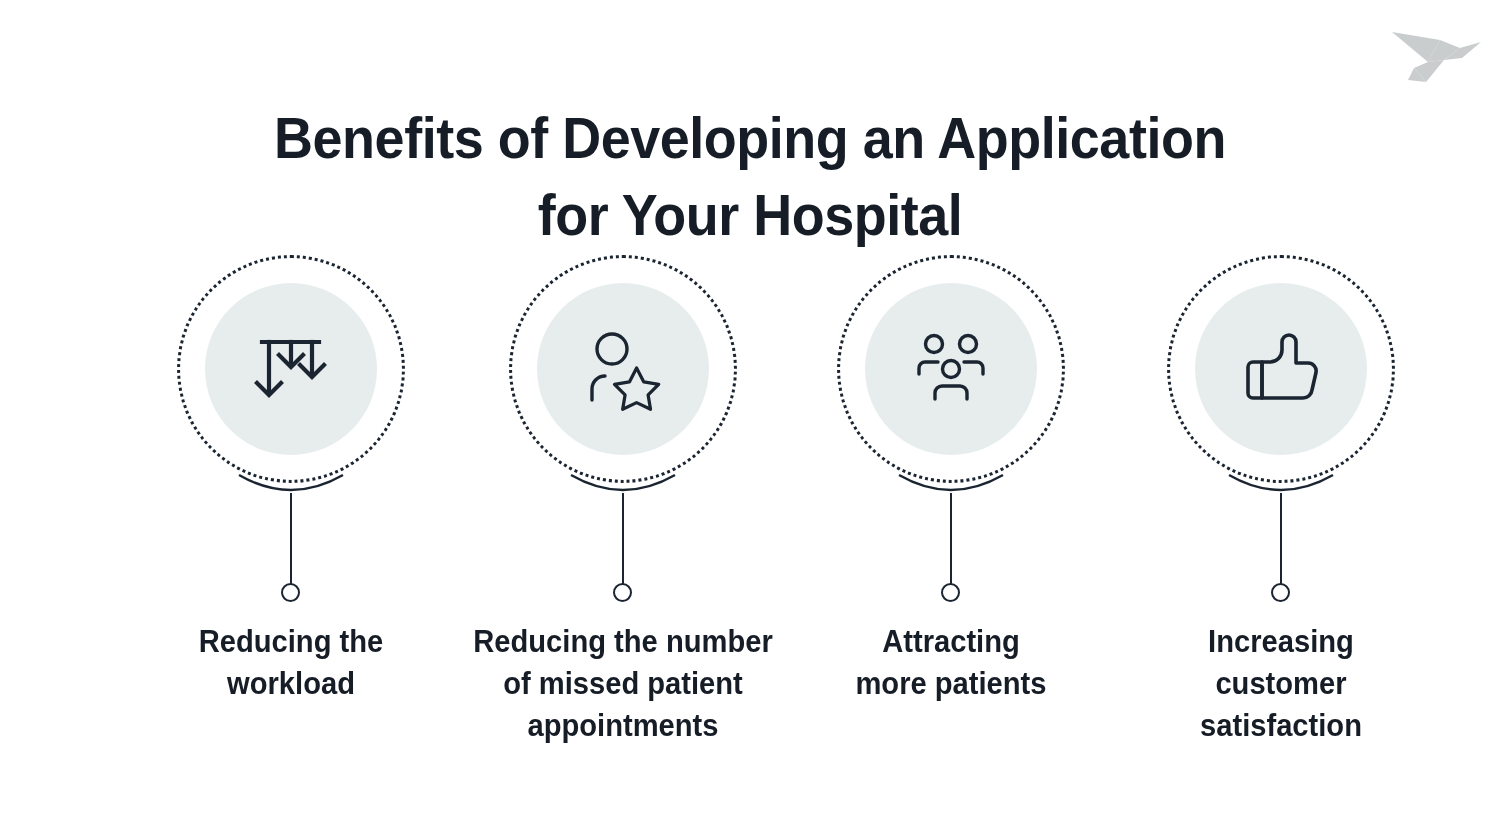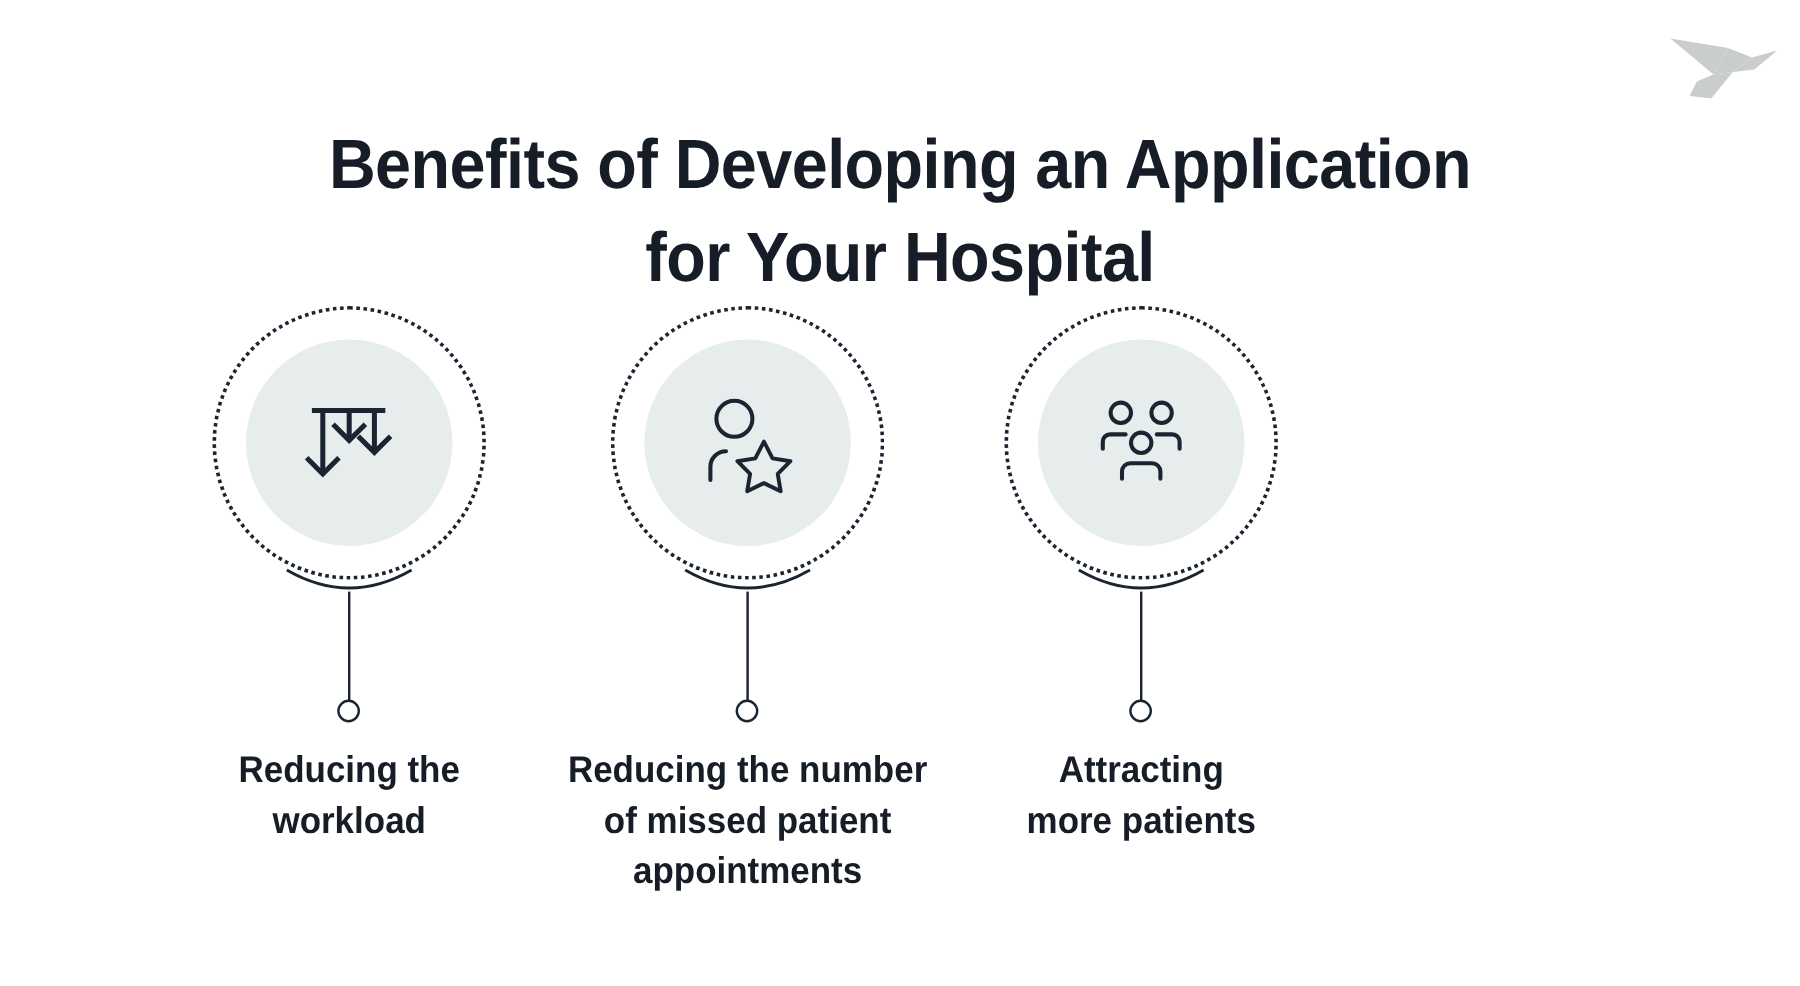--- a/index.html
+++ b/index.html
@@ -245,14 +245,39 @@
       <div class="stem"></div>
       <div class="dot"></div>
     </div>
     <div class="label">
       <span>Reducing the number</span><br>
       <span>of missed patient</span><br>
       <span>appointments</span>
     </div>
   </div>
 
+  <div class="col col-3">
+    <div class="badge">
+      <div class="ring"></div>
+      <div class="disc"></div>
+      <div class="icon-wrap">
+        <svg viewBox="0 0 88 88" fill="none" stroke="#1b2531" stroke-width="3.6" stroke-linecap="round" stroke-linejoin="round">
+          <path d="M 25 37 L 16 37 A 5 5 0 0 0 11 42 L 11 68 A 5 5 0 0 0 16 73 L 25 73 Z"></path>
+          <path d="M 25 37 L 33 37 A 12 12 0 0 0 45 25 L 45 17 A 7 7 0 0 1 59 17 L 59 38 L 71 38
+                   A 8 8 0 0 1 79 47.5 L 75 65 A 9 9 0 0 1 66 73 L 25 73 Z"></path>
+        </svg>
+      </div>
+    </div>
+    <div class="connector">
+      <svg class="arc" viewBox="0 0 120 40" fill="none" stroke="#1b2531" stroke-width="2.4">
+        <path d="M 8 6 Q 60 36 112 6"></path>
+      </svg>
+      <div class="stem"></div>
+      <div class="dot"></div>
+    </div>
+    <div class="label">
+      <span>Increasing</span><br>
+      <span>customer</span><br>
+      <span>satisfaction</span>
+    </div>
+  </div>
 
 </div>
 
 </body></html>

